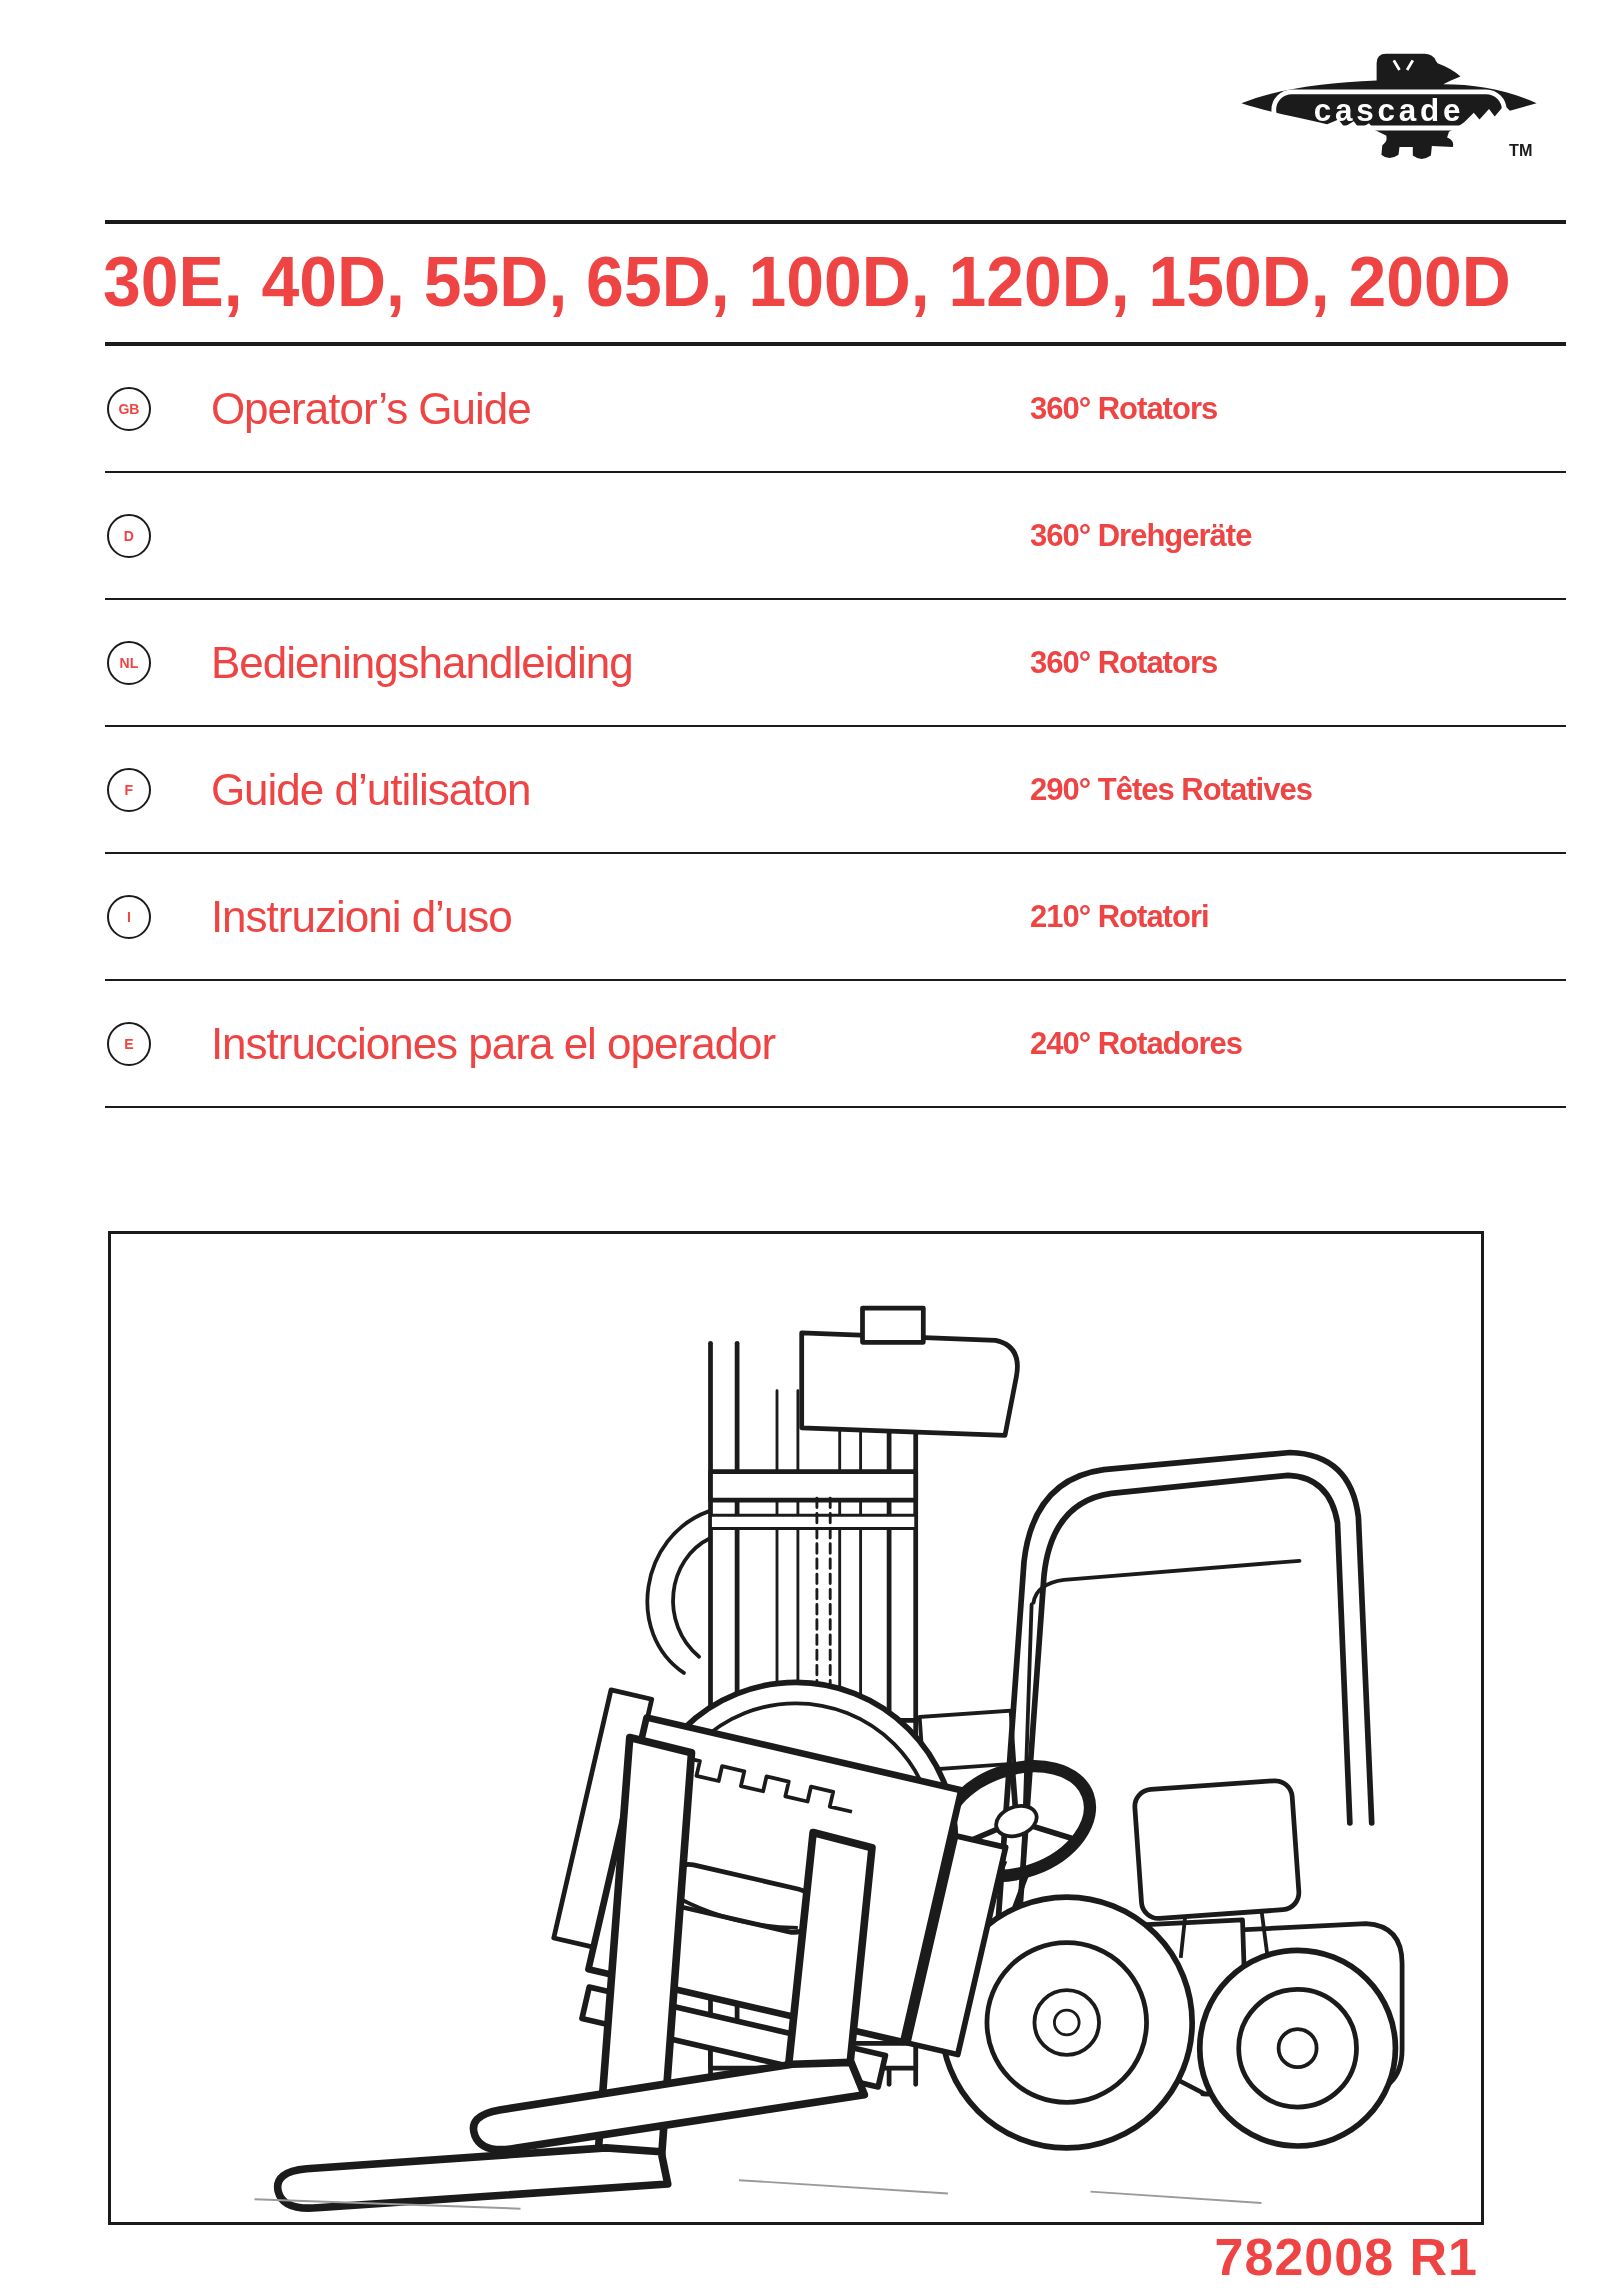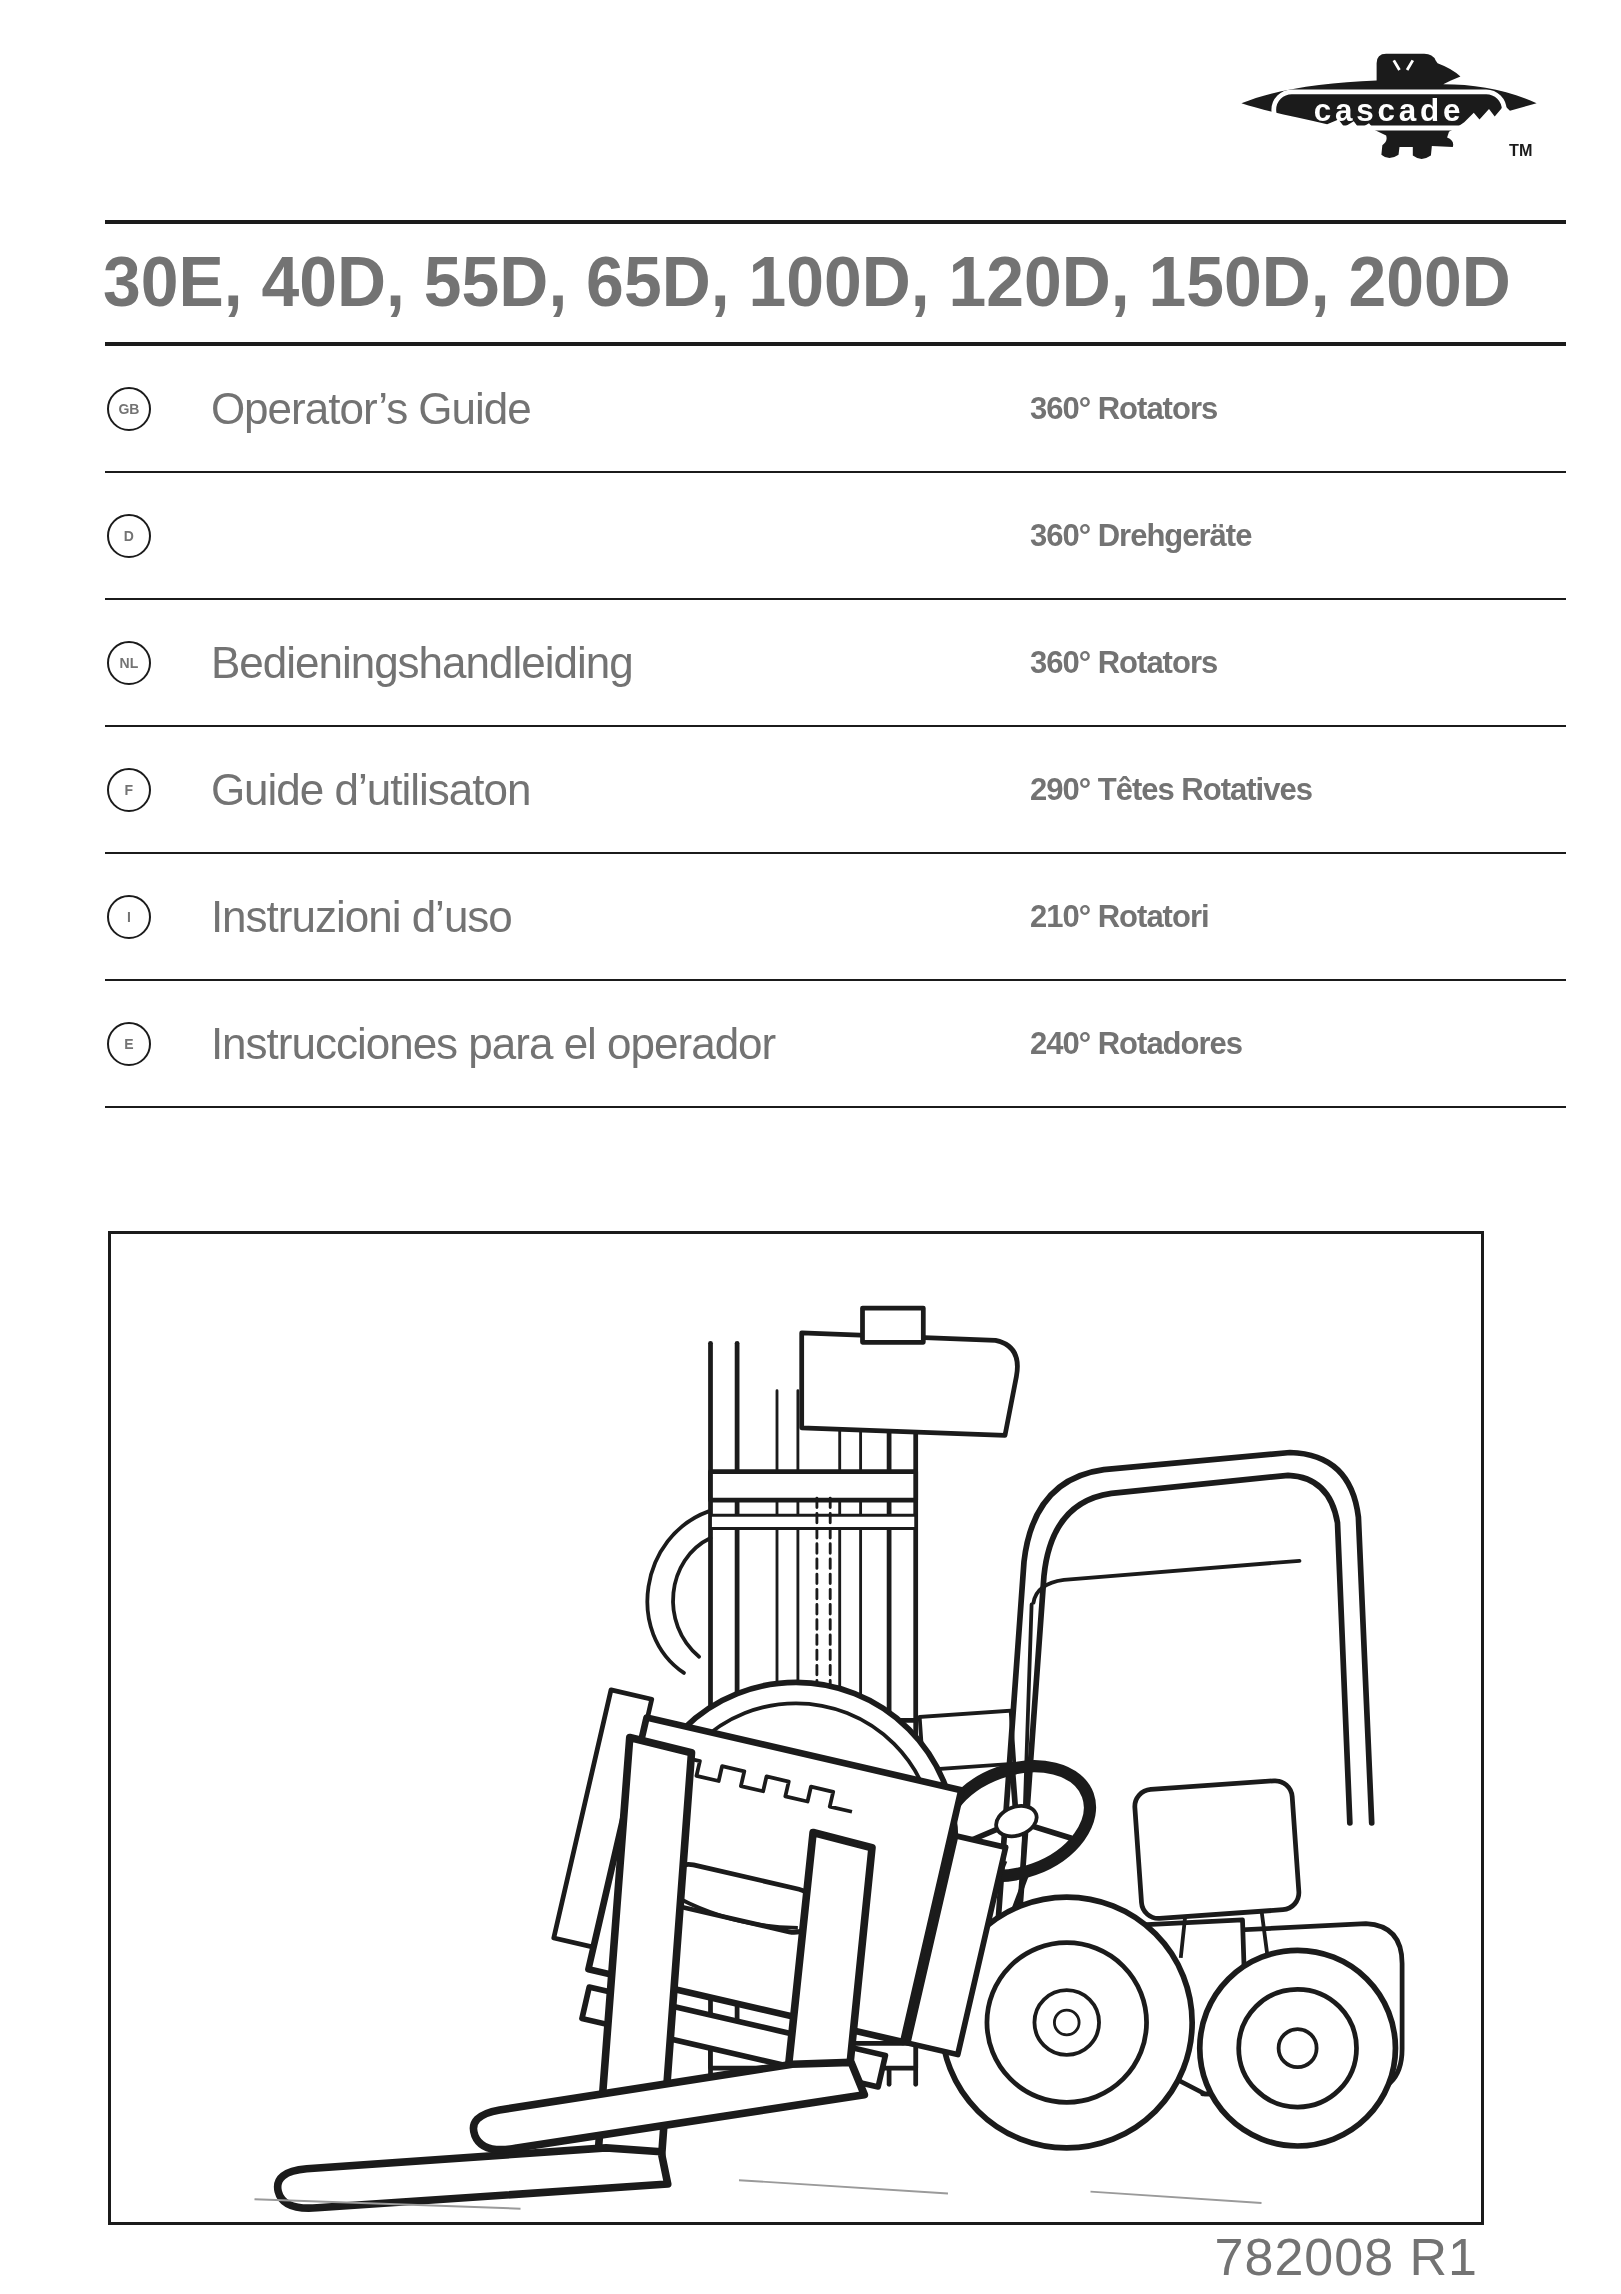--- a/index.html
+++ b/index.html
@@ -1,18 +1,18 @@
 <!DOCTYPE html>
 <html><head>
 <meta charset="utf-8">
 <style>
   html,body{margin:0;padding:0;background:#e8e8e8;}
   .page{
     position:relative;width:1621px;height:2294px;background:#ffffff;
-    font-family:"Liberation Sans",sans-serif;color:#737373;overflow:hidden;
+    font-family:"Liberation Sans",sans-serif;color:#ef4444;overflow:hidden;
     margin:0 auto;
   }
   
   .logo{position:absolute;left:1235px;top:48px;width:308px;height:120px;}
   
   .rule{position:absolute;left:105px;width:1461px;background:#1b1b1b;}
   .rule-top{top:220px;height:3.8px;}
   .rule-title{top:342px;height:3.8px;}
   .doc-title{
     position:absolute;left:103px;top:233px;width:1472px;
@@ -31,21 +31,21 @@
   .subject{position:absolute;left:925px;font-size:31px;font-weight:bold;letter-spacing:-1px;white-space:nowrap;}
   
   .figure{
     position:absolute;left:108px;top:1231px;width:1376px;height:994px;
     border:3.8px solid #1b1b1b;box-sizing:border-box;background:#fff;
   }
   .figure svg{display:block;width:100%;height:100%;}
   
   .footer-code{
     position:absolute;top:2227px;right:143px;
-    font-size:52px;font-weight:normal;letter-spacing:1px;white-space:nowrap;
+    font-size:52px;font-weight:bold;letter-spacing:1px;white-space:nowrap;
   }
 </style>
 </head>
 <body>
 
 <div class="page">
 
   <svg class="logo" viewBox="0 0 322 126" aria-hidden="false">
     <g>
       <path fill="#1b1b1b" d="M6,58

